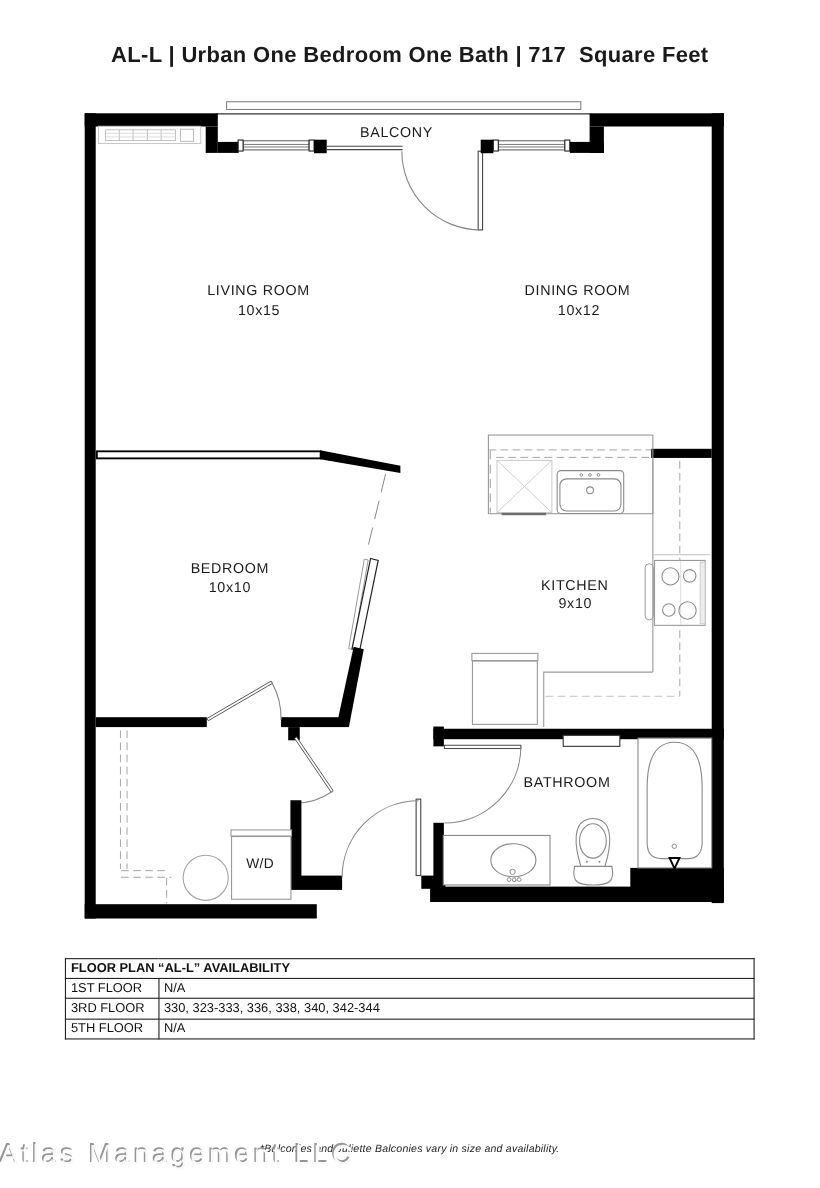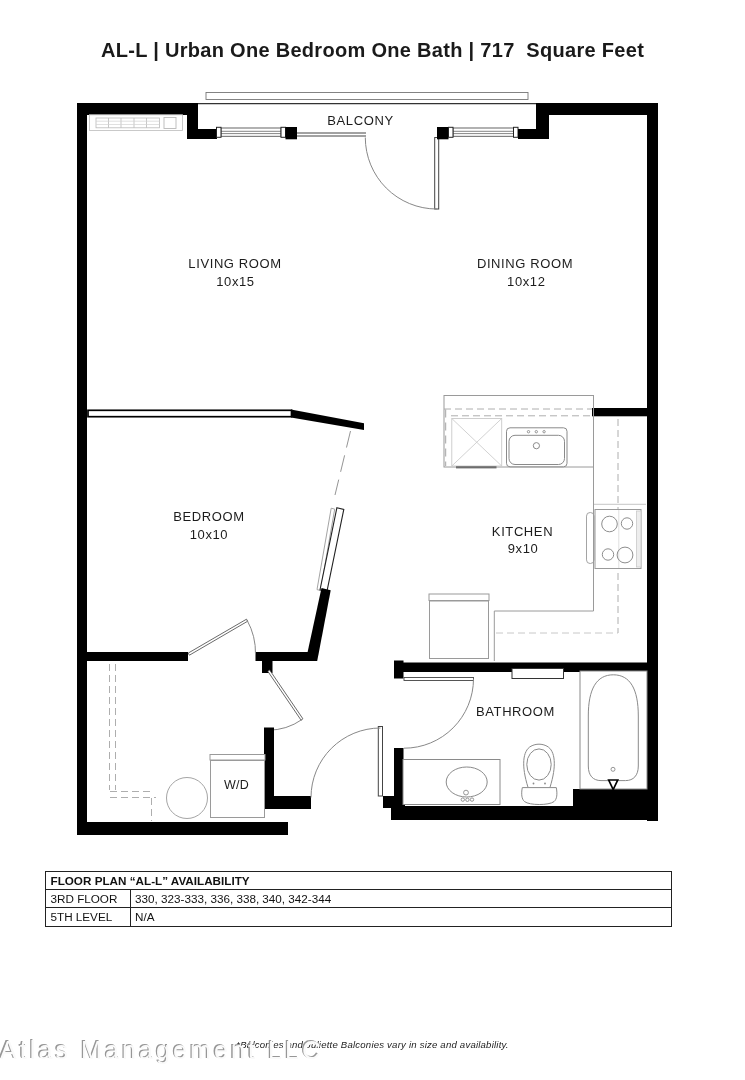--- a/index.html
+++ b/index.html
@@ -1,19 +1,19 @@
 <!DOCTYPE html>
 <html><head>
 <meta charset="utf-8">
 <style>
   html,body{margin:0;padding:0;background:#fff;}
   body{width:745px;height:1080px;position:relative;font-family:"Liberation Sans",sans-serif;overflow:hidden;}
   #title{position:absolute;left:0;top:39px;width:745px;text-align:center;font-size:20px;font-weight:bold;color:#1a1a1a;letter-spacing:.3px;}
   #plan{position:absolute;left:0;top:0;}
-  table.avail{position:absolute;left:45px;top:871px;width:627px;border-collapse:collapse;table-layout:fixed;font-size:11.7px;color:#111;}
+  table.avail{position:absolute;left:59px;top:871px;width:627px;border-collapse:collapse;table-layout:fixed;font-size:11.7px;color:#111;}
   table.avail td{border:1.6px solid #222;padding:0 0 0 4.5px;height:17.2px;line-height:12px;vertical-align:middle;white-space:nowrap;overflow:hidden;}
   td.b{font-weight:bold;}
   #foot{position:absolute;left:0;top:1039px;width:745px;text-align:center;font-style:italic;font-size:9.6px;letter-spacing:.2px;color:#222;}
   #wm{position:absolute;left:0;top:1036px;font-size:25px;letter-spacing:3.1px;color:#fafafa;text-shadow:-1.4px -1.4px 0 #979797, 1px 1px 0 #ffffff;white-space:nowrap;}
 </style>
 </head>
 <body>
 
 <div id="title">AL-L | Urban One Bedroom One Bath | 717&nbsp;&nbsp;Square Feet</div>
 
@@ -272,25 +272,29 @@
 <table class="avail">
  <colgroup>
       <col style="width:84.5px">
       <col>
     </colgroup>
  <tbody>
       <tr>
         <td class="b" colspan="2">FLOOR PLAN “AL-L” AVAILABILITY</td>
       </tr>
  <tr>
+        <td>1ST FLOOR</td>
+        <td>N/A</td>
+      </tr>
+ <tr>
         <td>3RD FLOOR</td>
         <td>330, 323-333, 336, 338, 340, 342-344</td>
       </tr>
  <tr>
-        <td>5TH LEVEL</td>
+        <td>5TH FLOOR</td>
         <td>N/A</td>
       </tr>
 </tbody>
   </table>
 
 <div id="foot">*Balconies and Juliette Balconies vary in size and availability.</div>
 
 <div id="wm">Atlas Management LLC</div>
 
 </body></html>

